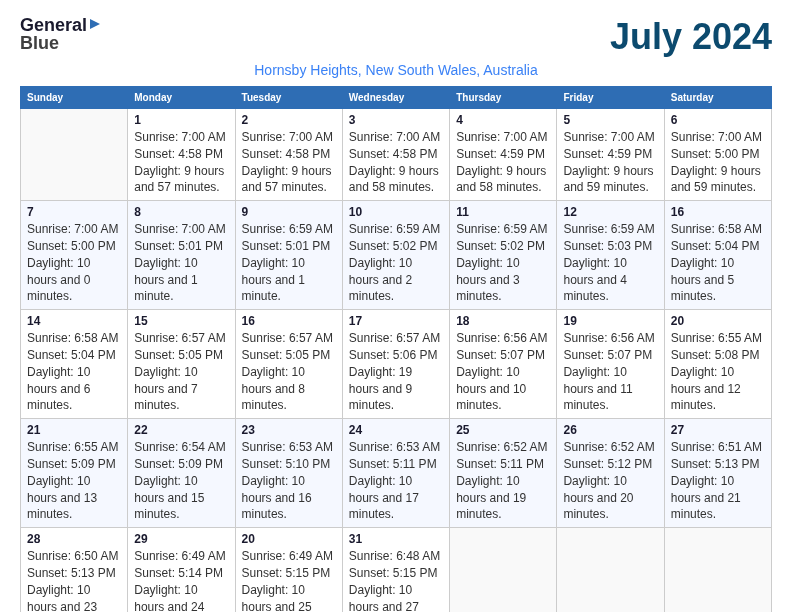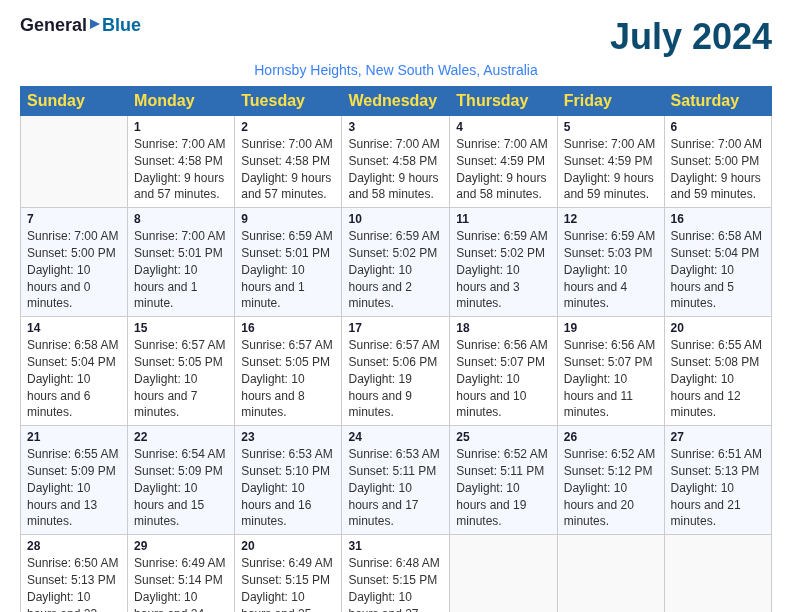--- a/index.html
+++ b/index.html
@@ -11,32 +11,33 @@
       padding: 16px 20px;
     }
     .header-area {
       display: flex;
       align-items: flex-start;
       justify-content: space-between;
       margin-bottom: 4px;
     }
     .logo {
       display: flex;
+      flex-direction: column;
       align-items: flex-start;
       line-height: 1;
     }
     .logo-general {
       font-size: 18px;
       font-weight: bold;
       color: #1a1a2e;
     }
     .logo-blue {
       font-size: 18px;
       font-weight: bold;
-      color: #0369a1;
+      color: #404040;
     }
     .month-title {
       font-size: 36px;
       font-weight: bold;
       color: #0c4a6e;
       text-align: right;
     }
     .subtitle {
       font-size: 14px;
       color: #3b82f6;
@@ -44,24 +45,24 @@
       margin-bottom: 8px;
       font-weight: normal;
     }
     .calendar-table {
       width: 100%;
       border-collapse: collapse;
       font-size: 11px;
     }
     .calendar-table th {
       background: #2e6db4;
-      color: #fde047;
+      color: #ffffff;
       padding: 5px 6px;
       text-align: left;
-      font-size: 16px;
+      font-size: 10px;
       font-weight: bold;
       border: 1px solid #2e6db4;
     }
     .calendar-table td {
       border: 1px solid #ccc;
       vertical-align: top;
       padding: 4px 6px;
       height: 80px;
       width: 108px;
     }

